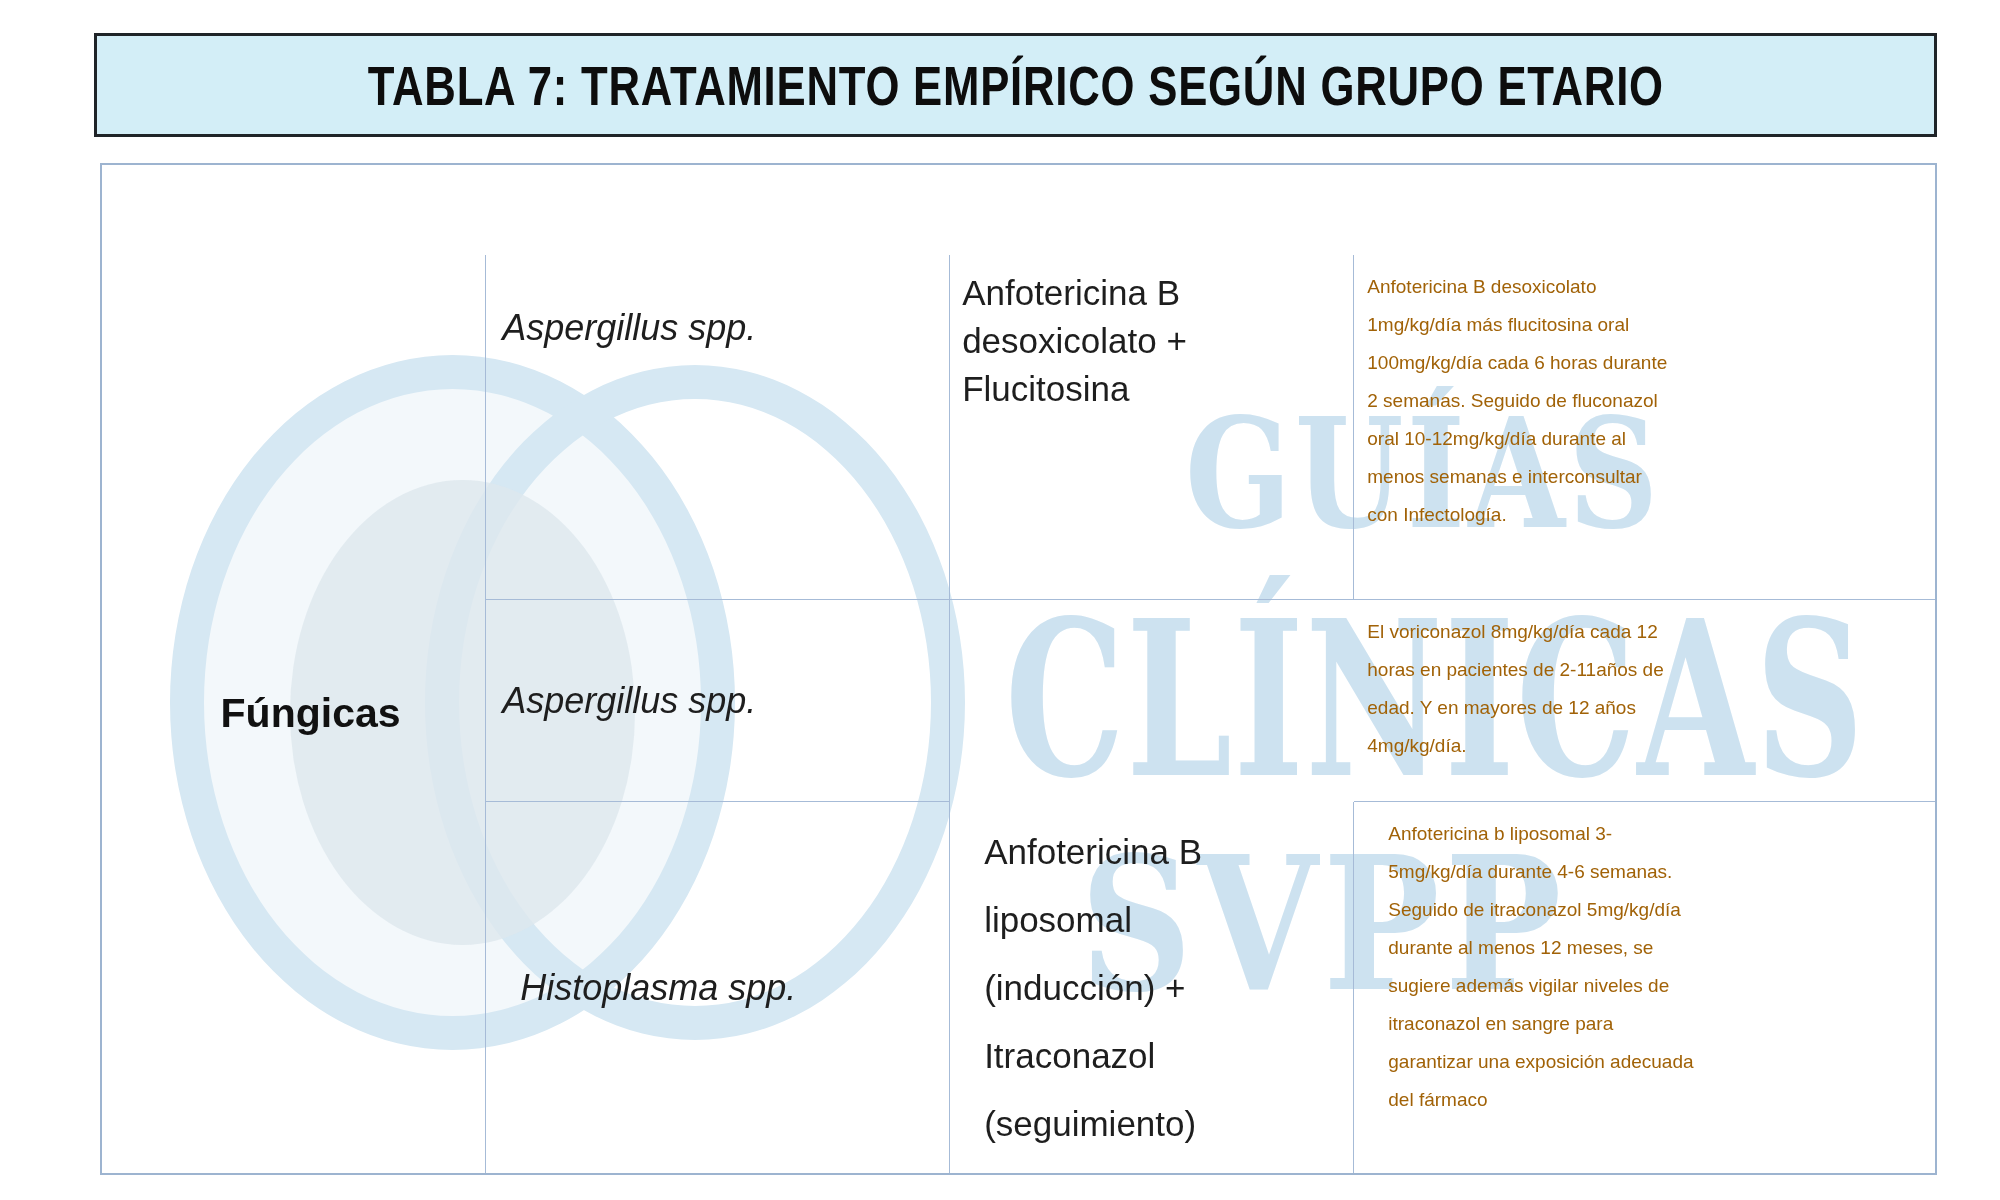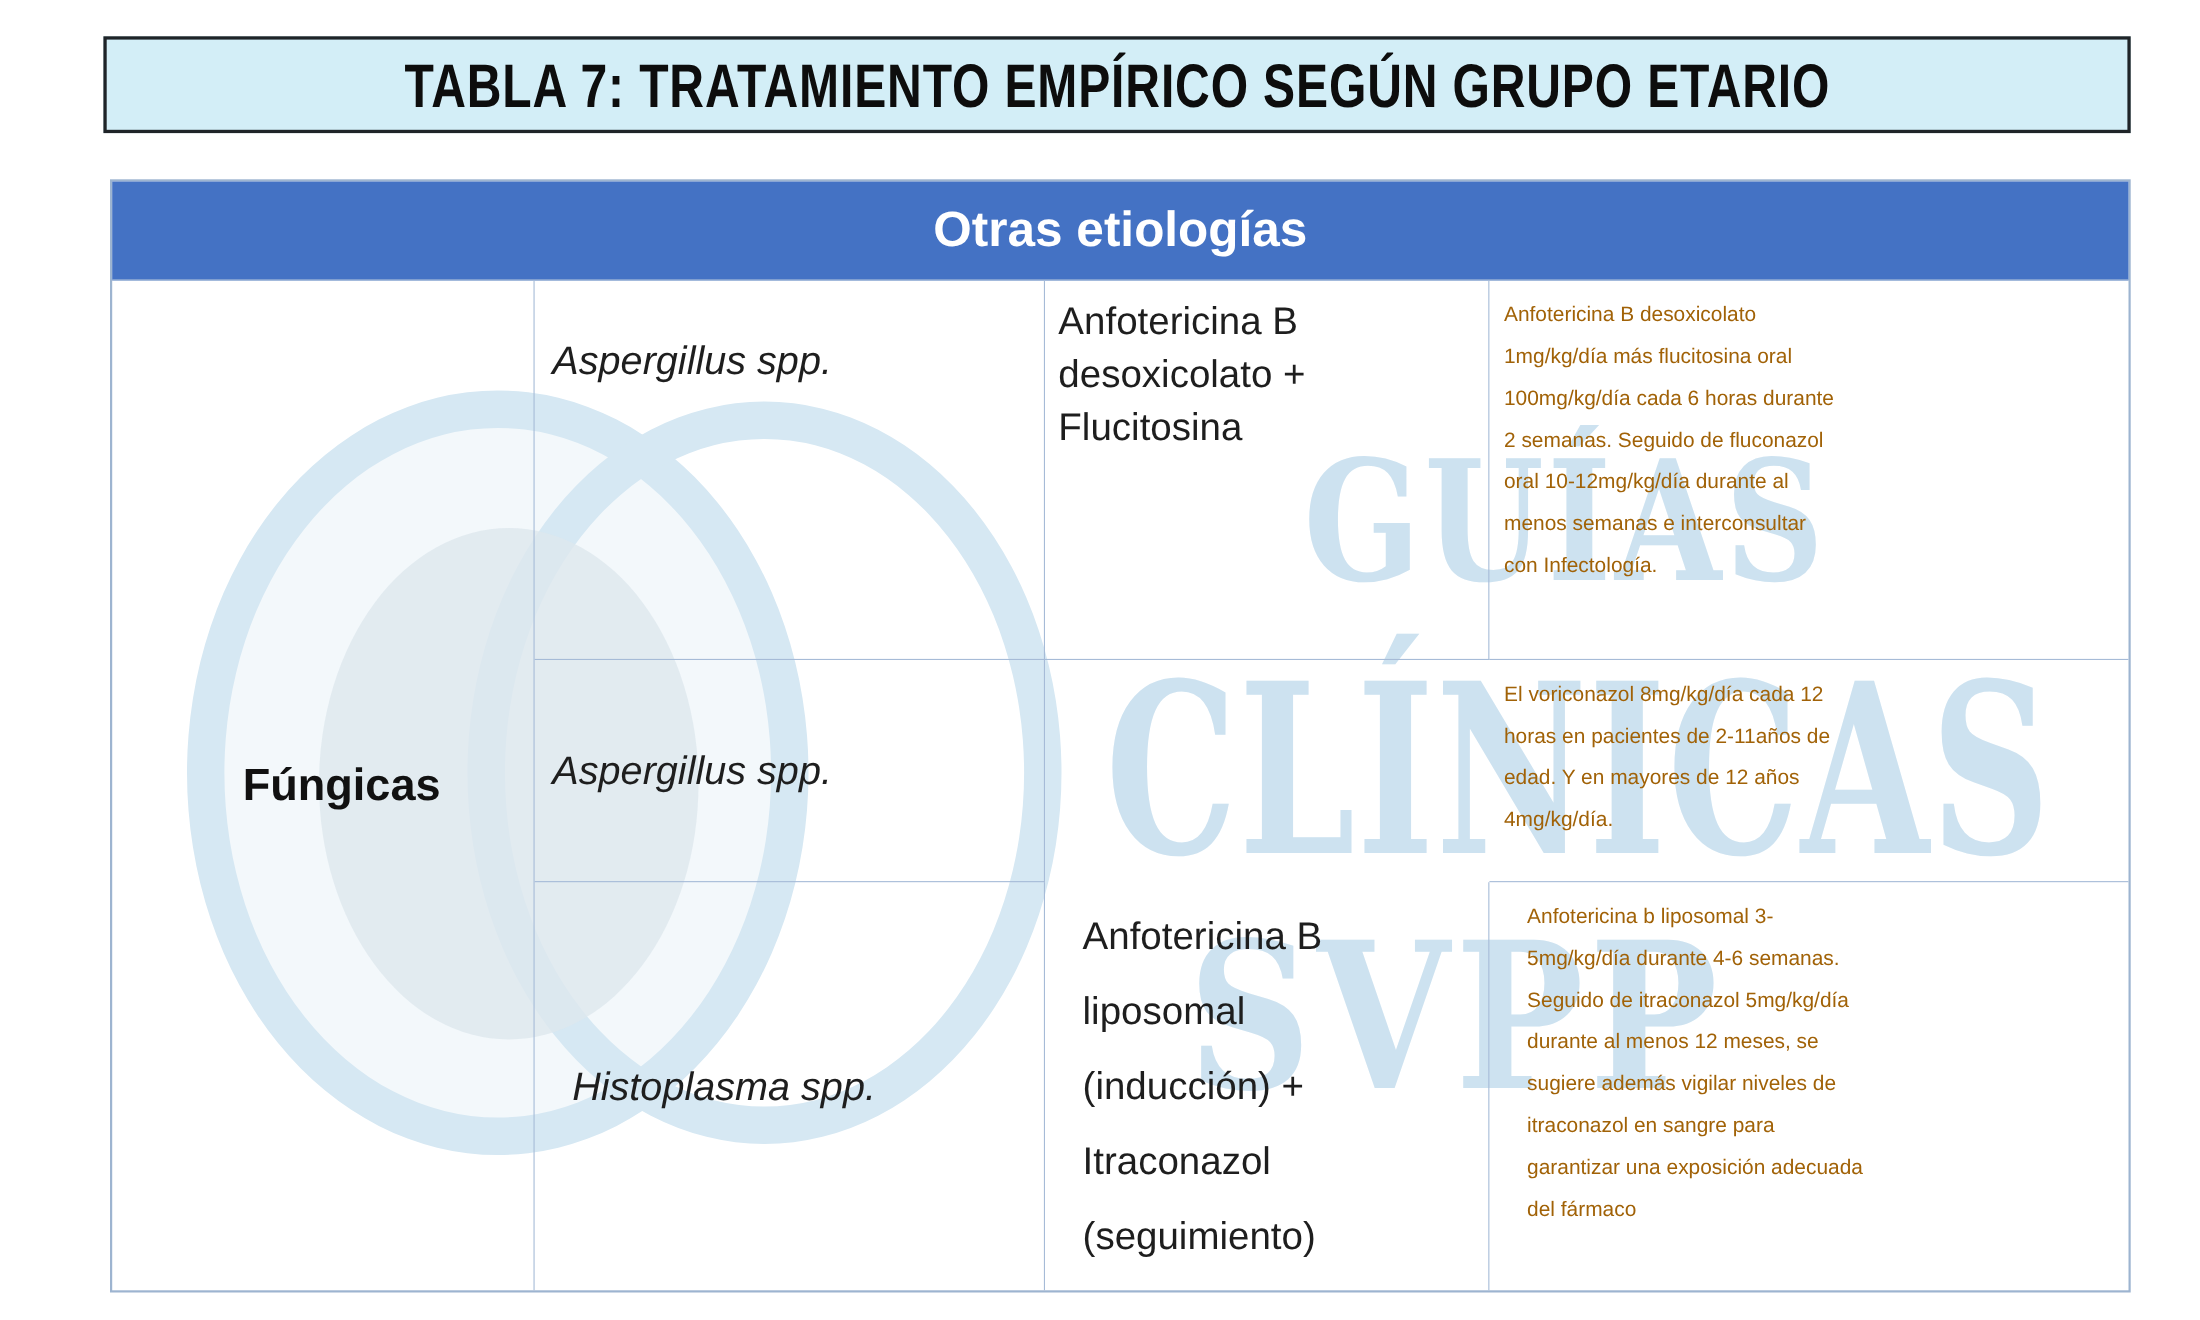--- a/index.html
+++ b/index.html
@@ -32,21 +32,21 @@
     font-weight:bold;color:#cde2f0;line-height:1;
     transform-origin:left top;white-space:nowrap;
   }
   .wm-t1{left:1185px;top:398px;font-size:152px;transform:scaleX(0.82);letter-spacing:4px;}
   .wm-t2{left:1005px;top:592px;font-size:215px;transform:scaleX(0.70);letter-spacing:2px;}
   .wm-t3{left:1080px;top:832px;font-size:185px;transform:scaleX(0.84);letter-spacing:6px;}
 
   
   .title-box{
     position:absolute;z-index:2;
-    left:94px;top:33px;width:1843px;height:88px;
+    left:94px;top:33px;width:1843px;height:104px;
     background:#d3eef7;border:3px solid #1f2428;
     box-sizing:border-box;
     display:flex;align-items:center;justify-content:center;
   }
   .title-text{
     font-weight:bold;font-size:56px;color:#0d0d0d;
     transform:scaleX(0.78);letter-spacing:1px;white-space:nowrap;
   }
 
   
@@ -118,23 +118,20 @@
 <div class="wm wm-text wm-t1">GUÍAS</div>
 <div class="wm wm-text wm-t2">CLÍNICAS</div>
 <div class="wm wm-text wm-t3">SVPP</div>
 
 <div class="title-box">
   <div class="title-text">TABLA 7: TRATAMIENTO EMPÍRICO SEGÚN GRUPO ETARIO</div>
 </div>
 
 <div class="tbl">
 
-  <div class="cell hdr">
-    <span class="hdr-text">Otras etiologías</span>
-  </div>
 
   <div class="cell group last-row">
     <span class="group-text">Fúngicas</span>
   </div>
 
   <div class="cell org row1 r2">Aspergillus spp.</div>
   <div class="cell treat row1 r2">Anfotericina B
 desoxicolato +
 Flucitosina</div>
   <div class="cell det last-col r2">Anfotericina B desoxicolato

